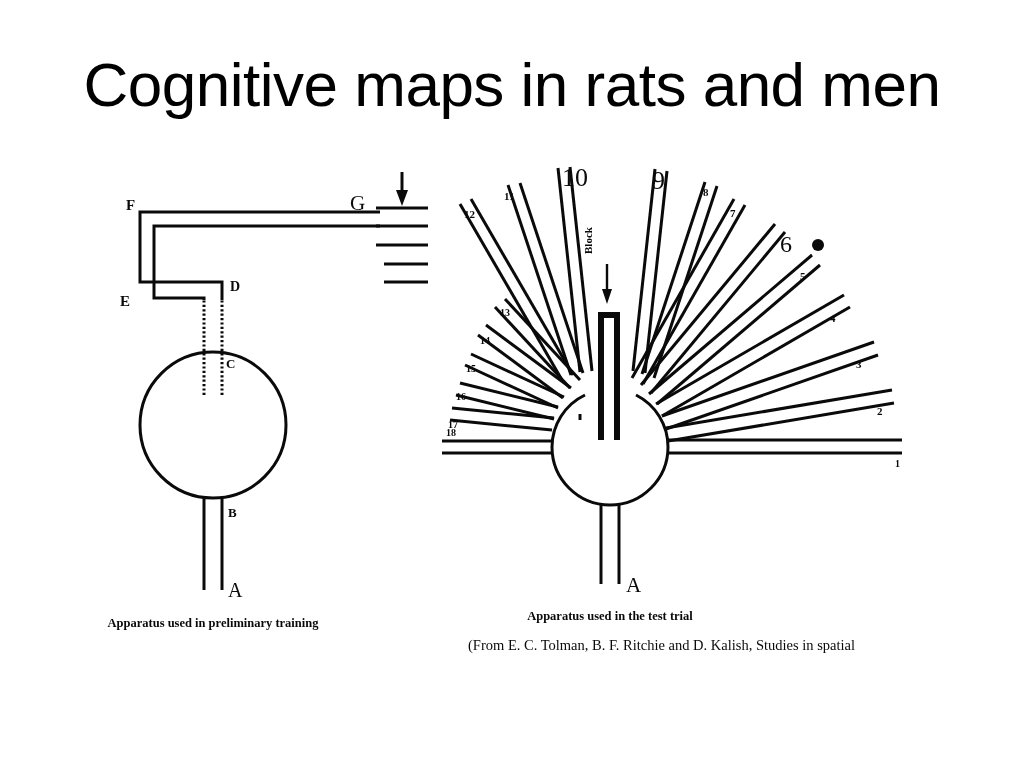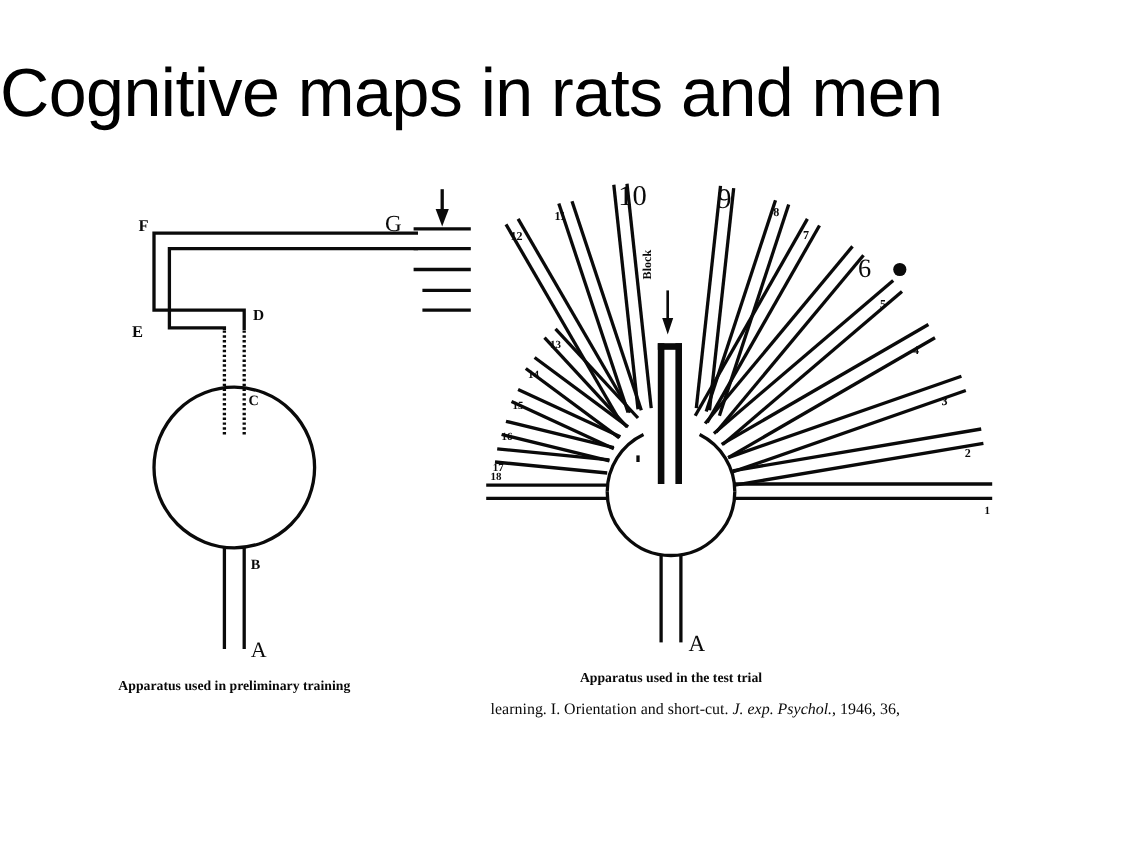--- a/index.html
+++ b/index.html
@@ -16,21 +16,21 @@
   }
   #slide {
     position: absolute;
     inset: 0;
     background: #ffffff;
   }
   #slide-title {
     position: absolute;
     left: 0;
     top: 52px;
-    width: 852px;
+    width: 1024px;
     text-align: center;
     font-family: "Liberation Sans", sans-serif;
     font-size: 62px;
     font-weight: 400;
     color: #000000;
     letter-spacing: -0.5px;
     line-height: 1.05;
     white-space: nowrap;
   }
   #figure-area {
@@ -286,16 +286,16 @@
       <line class="ink" x1="140" y1="262" x2="140" y2="268"></line>
 
       <text class="lbl-plain" x="186" y="440" font-size="21">A</text>
 
       <text class="caption" x="170" y="468" text-anchor="middle">Apparatus used in the test trial</text>
     </svg>
 
   </div>
 
   <div id="source-note">
-    <div><span>learning.   I.  Orientation  and  short-cut.  </span><span class="ital">J. exp. Psychol.</span><span>, 1946, 36,</span></div>
+    <div class="indent">(From E. C. Tolman, B. F. Ritchie and D. Kalish, Studies in spatial</div>
   </div>
 
 </div>
 
 </body></html>

